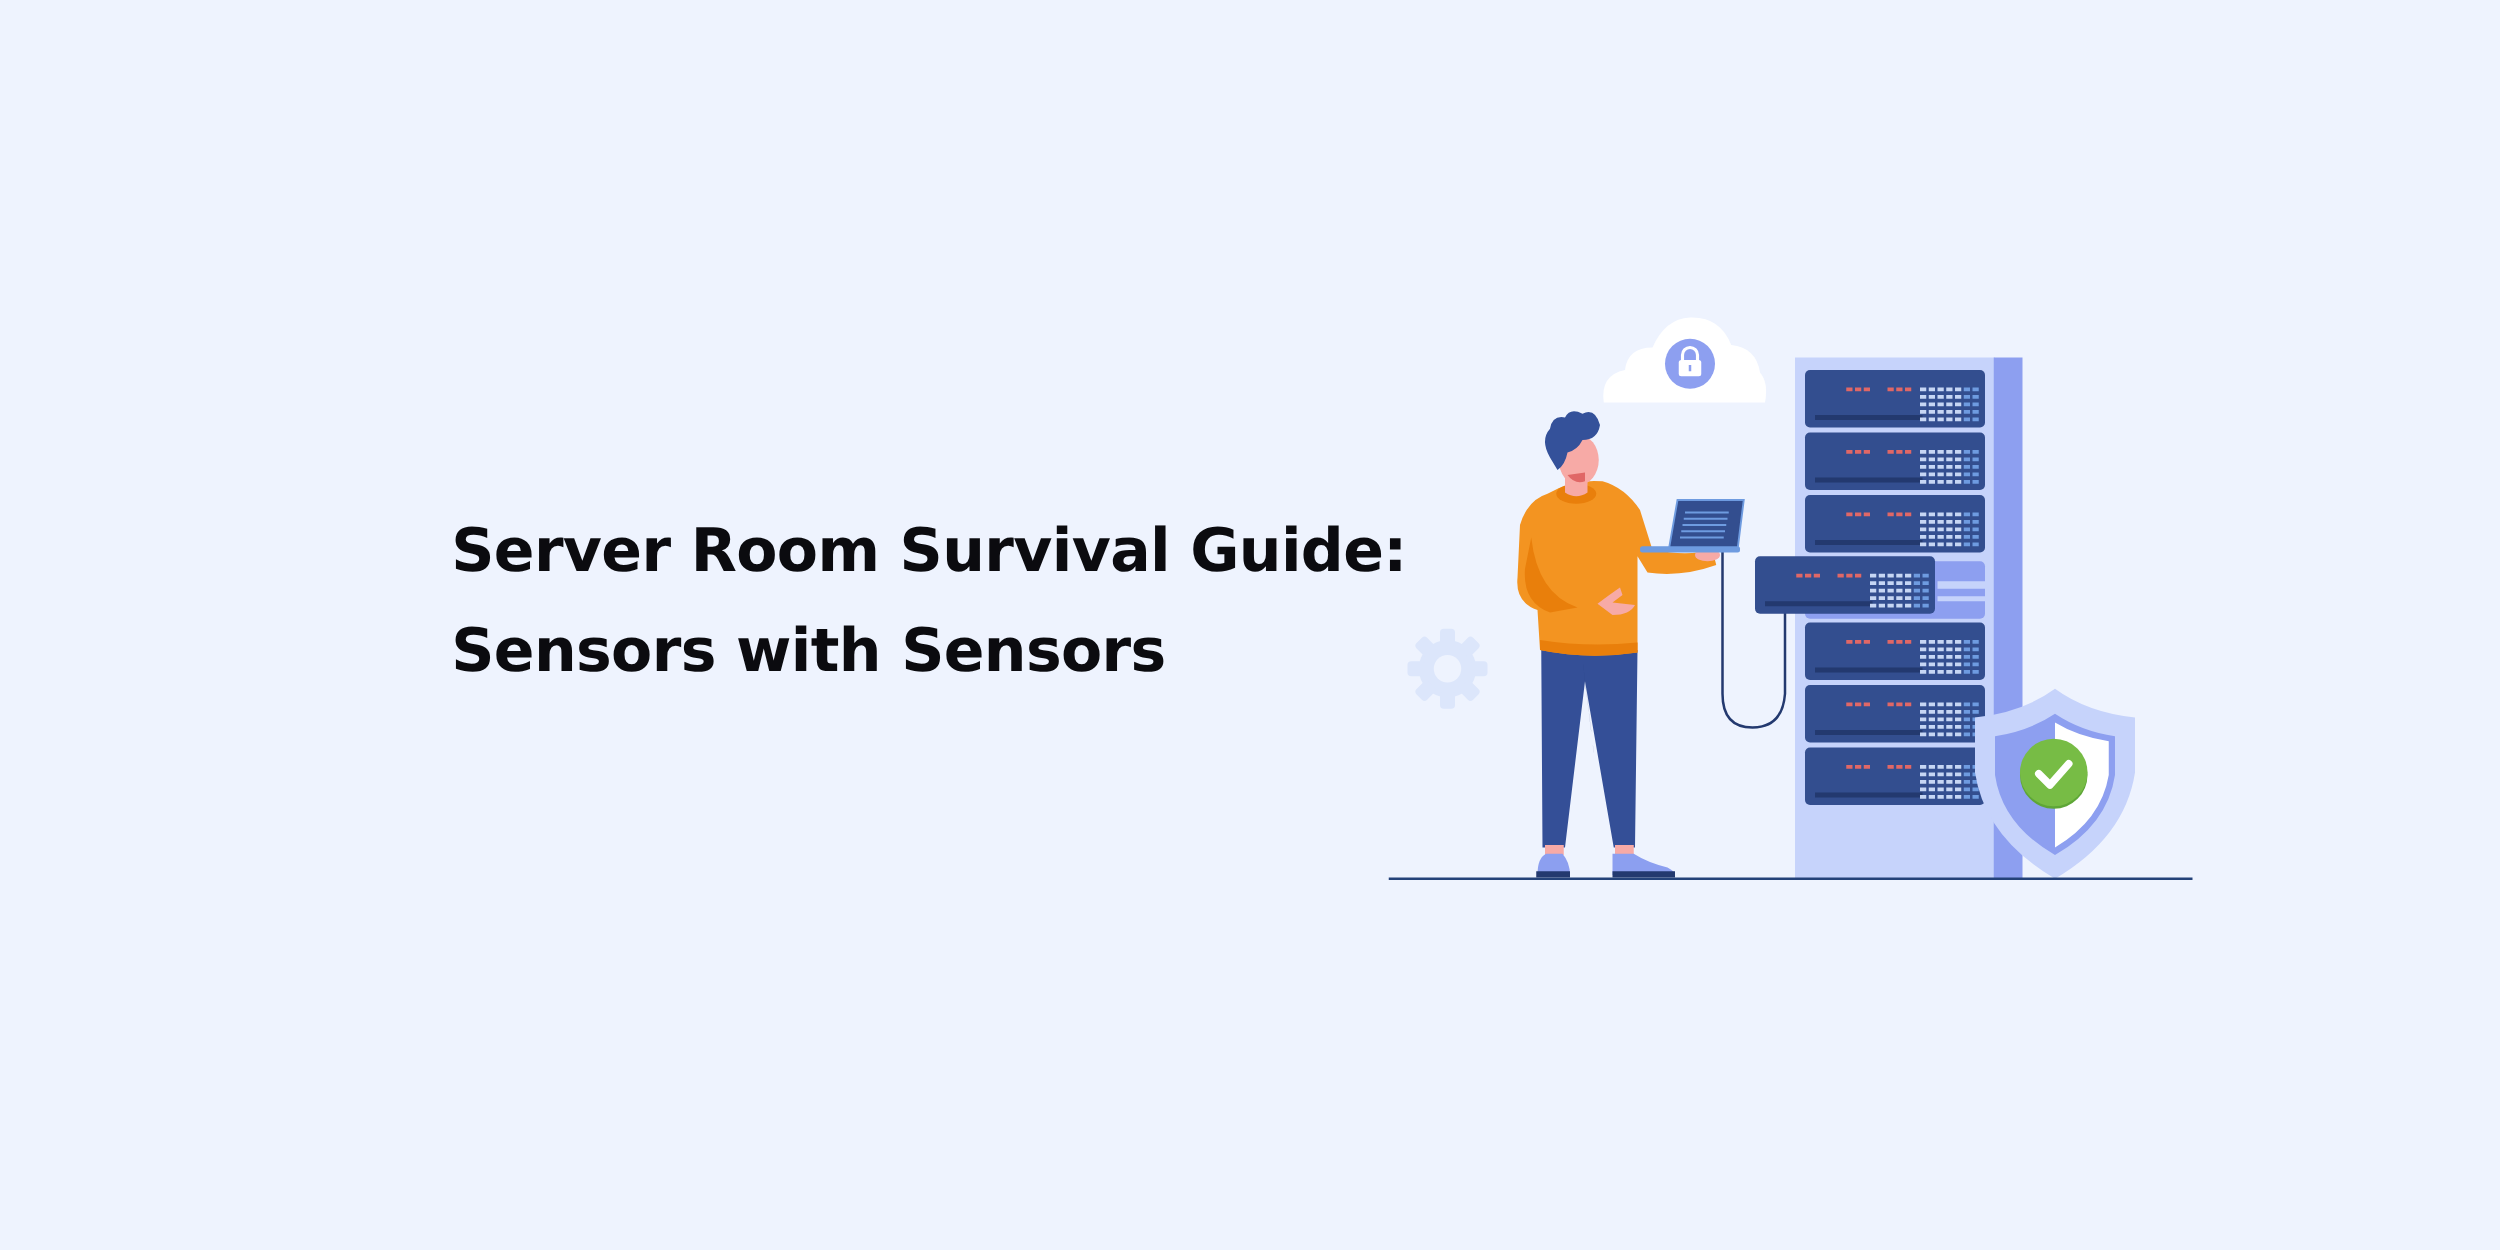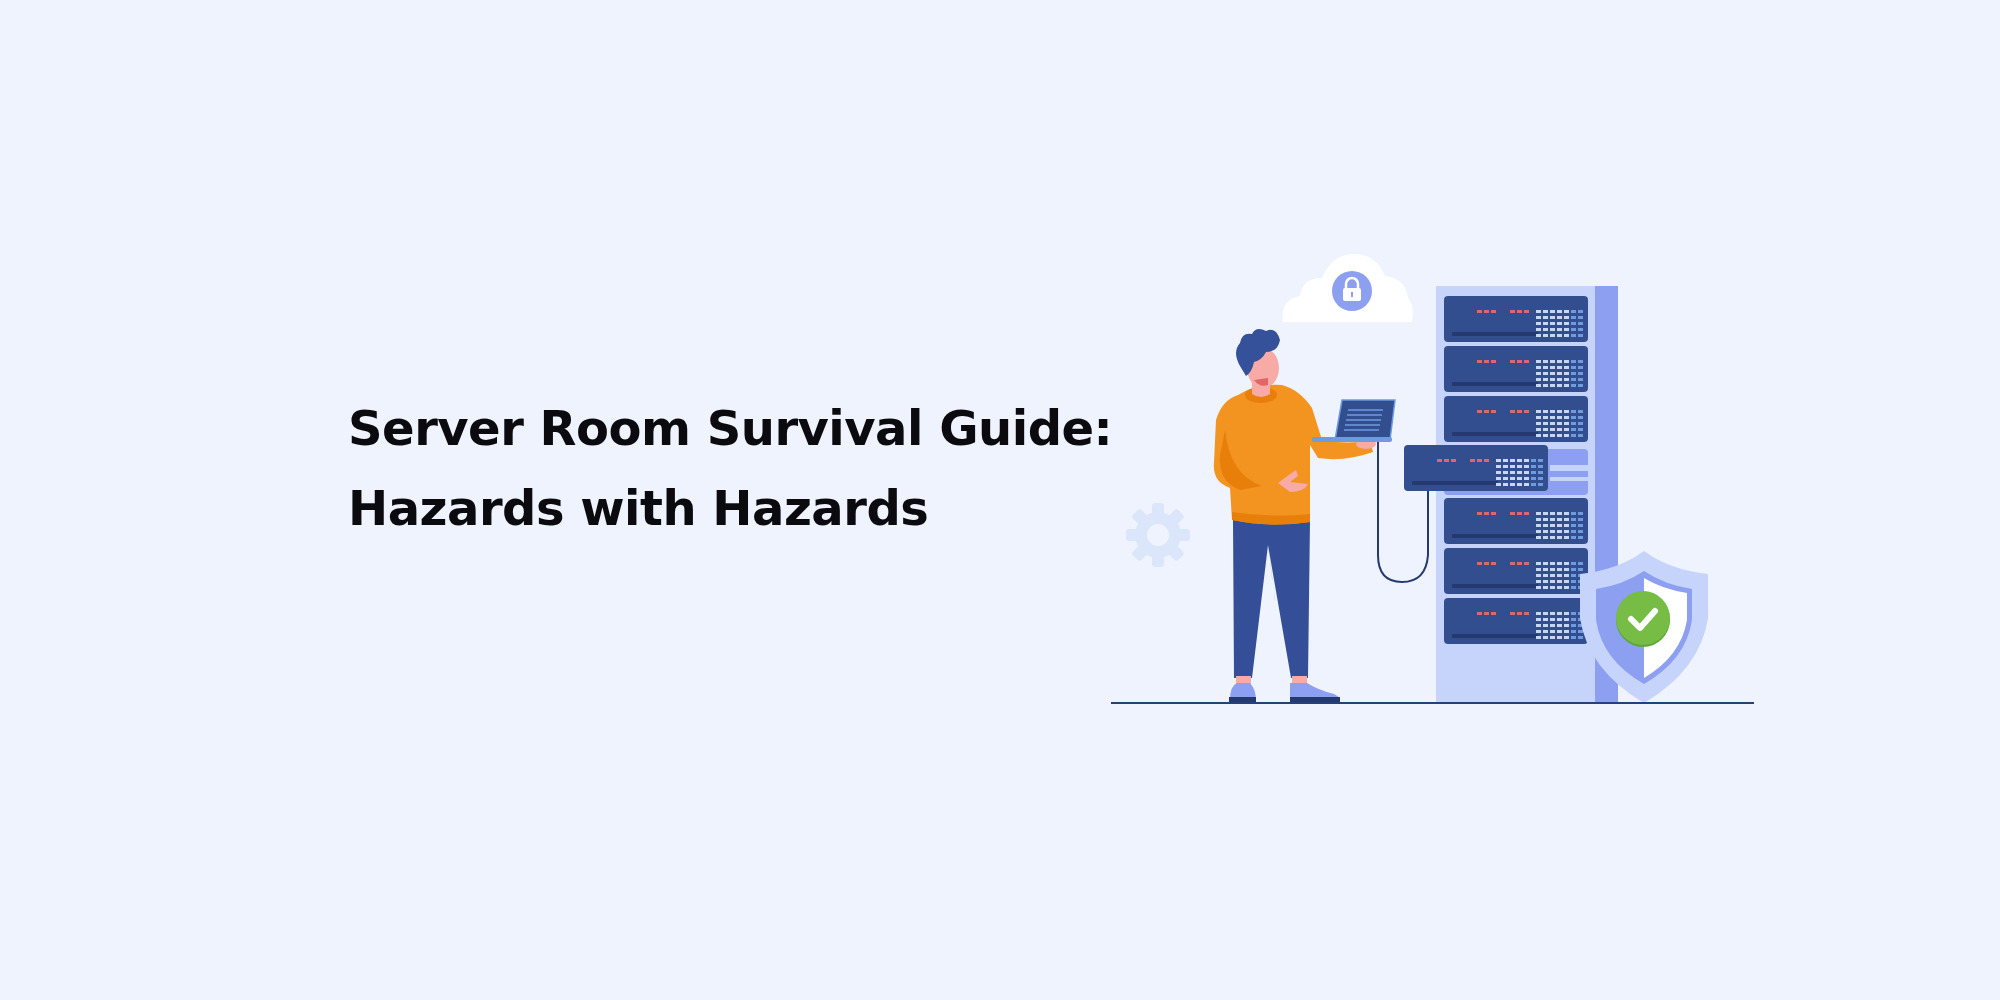--- a/index.html
+++ b/index.html
@@ -7,41 +7,41 @@
     width: 2000px; height: 1000px; overflow: hidden;
     background: #EEF3FE;
     position: relative;
     font-family: "Liberation Sans", "DejaVu Sans", sans-serif;
   }
   .banner { position: absolute; inset: 0; }
   .headline {
     position: absolute;
     left: 348px; top: 388px;
     width: 760px;
-    margin: 0;
+    margin: 13px;
     font-family: "DejaVu Sans", "Liberation Sans", sans-serif;
     font-weight: 600;
     font-size: 48px;
     line-height: 80px;
     color: #0B0B0F;
     letter-spacing: -0.5px;
   }
   .headline span { display: block; white-space: nowrap; }
   .illustration {
     position: absolute; left: 0; top: 0; width: 2000px; height: 1000px;
   }
 </style>
 </head>
 <body>
 
 <div class="banner">
 
   <h1 class="headline">
     <span>Server Room Survival Guide:</span>
-    <span>Hazards with Hazards</span>
+    <span>Sensors with Sensors</span>
   </h1>
 
   <svg class="illustration" viewBox="0 0 2000 1000" xmlns="http://www.w3.org/2000/svg">
     <defs>
       <g id="srv">
         <rect x="0" y="0" width="144" height="46" rx="4" fill="#334E8F"></rect>
         <rect x="8" y="36" width="86" height="4" fill="#23396F"></rect>
         <g fill="#E06766">
           <rect x="33" y="14" width="5" height="3"></rect>
             <rect x="40" y="14" width="5" height="3"></rect>

